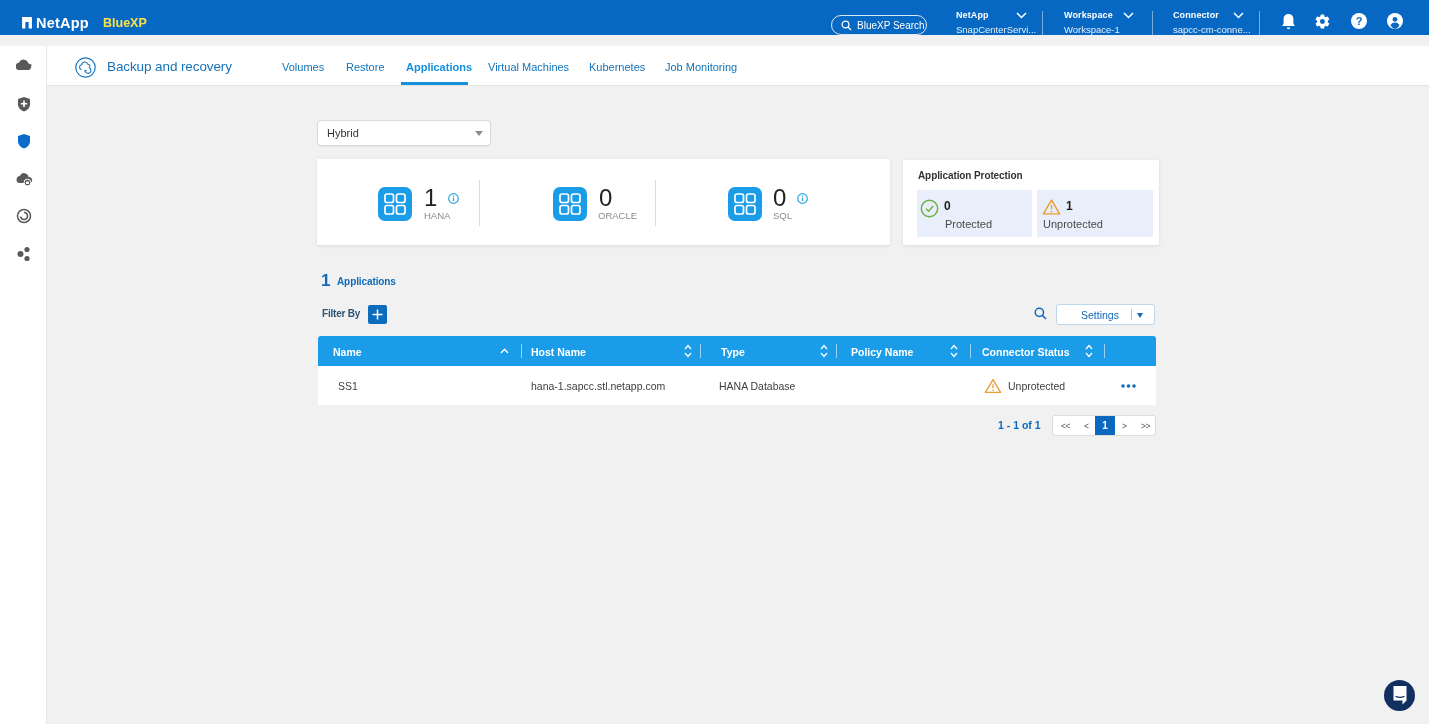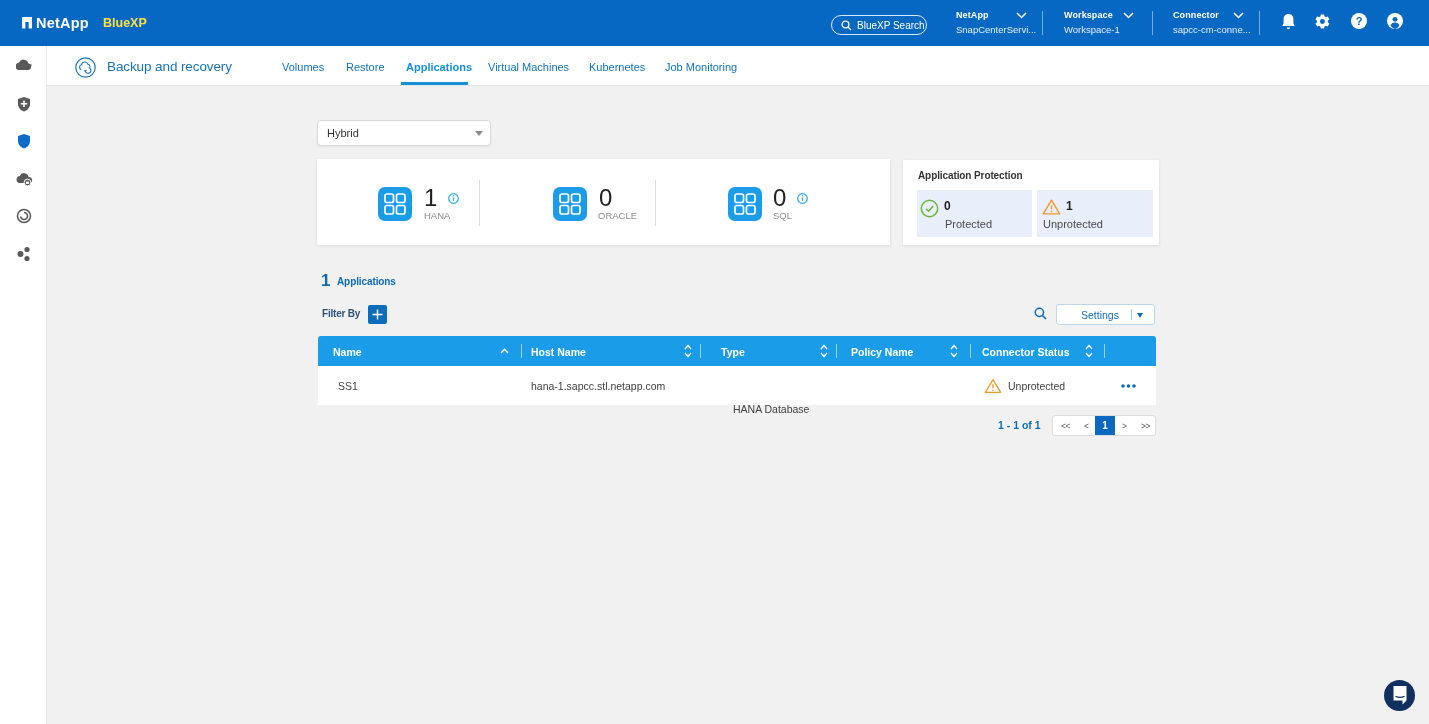--- a/index.html
+++ b/index.html
@@ -1,20 +1,20 @@
 <!DOCTYPE html>
 <html><head>
 <meta charset="utf-8">
 <style>
 * { margin:0; padding:0; box-sizing:border-box; }
 html,body { width:1429px; height:724px; overflow:hidden; }
 body { font-family:"Liberation Sans", sans-serif; background:#f1f1f2; position:relative; }
 
 
-#topbar { position:absolute; left:0; top:0; width:1429px; height:46px; background:#0768c3; }
+#topbar { position:absolute; left:0; top:0; width:1429px; height:35px; background:#0768c3; }
 #topbar .brand { position:absolute; left:22px; top:0; height:46px; display:flex; align-items:center; color:#fff; }
 #brandname { font-size:14.5px; font-weight:bold; letter-spacing:0.2px; margin-left:4px; }
 #bluexp { position:absolute; left:103px; top:0; height:46px; display:flex; align-items:center; color:#fde047; font-size:12.5px; font-weight:bold; }
 #searchpill { position:absolute; left:831px; top:15px; width:96px; height:20px; border:1px solid rgba(255,255,255,0.85); border-radius:10px; color:#fff; font-size:10px; display:flex; align-items:center; padding-left:9px; white-space:nowrap; }
 #searchpill svg { margin-right:5px; }
 .navgrp { position:absolute; top:10px; color:#fff; }
 .navgrp .l1 { font-size:9px; font-weight:bold; letter-spacing:0.1px; }
 .navgrp .l2 { font-size:9.5px; margin-top:4px; color:#e4eef9; }
 .chev { position:absolute; top:12px; }
 .vsep { position:absolute; top:11px; width:1px; height:24px; background:rgba(255,255,255,0.45); }
@@ -301,21 +301,21 @@
   <div class="hc" style="left:664px;">Connector Status</div>
   <svg class="sort" style="left:767px; top:8px;" width="8" height="14" viewBox="0 0 8 14">
       <path d="M1 5 L4 1.6 L7 5" fill="none" stroke="#fff" stroke-width="1.3"></path>
       <path d="M1 9 L4 12.4 L7 9" fill="none" stroke="#fff" stroke-width="1.3"></path>
     </svg>
   <div class="hsep" style="left:786px;"></div>
 </div>
 <div id="trow">
   <div class="rc" style="left:20px;">SS1</div>
   <div class="rc" style="left:213px;">hana-1.sapcc.stl.netapp.com</div>
-  <div class="rc" style="left:415px;margin-top:23px;">HANA Database</div>
+  <div class="rc" style="left:401px;">HANA Database</div>
   <svg style="position:absolute; left:666px; top:12px;" width="18" height="16" viewBox="0 0 20 18">
       <path d="M10 1.8 L18.6 16.2 H1.4 Z" fill="none" stroke="#ed9b33" stroke-width="1.5" stroke-linejoin="round"></path>
       <line x1="10" y1="7" x2="10" y2="11.5" stroke="#ed9b33" stroke-width="1.5"></line>
       <circle cx="10" cy="13.8" r="0.9" fill="#ed9b33"></circle>
     </svg>
   <div class="rc" style="left:690px;">Unprotected</div>
   <svg style="position:absolute; left:803px; top:18px;" width="15" height="4" viewBox="0 0 15 4">
       <circle cx="2" cy="2" r="1.8" fill="#0f6dbe"></circle>
       <circle cx="7.5" cy="2" r="1.8" fill="#0f6dbe"></circle>
       <circle cx="13" cy="2" r="1.8" fill="#0f6dbe"></circle>

